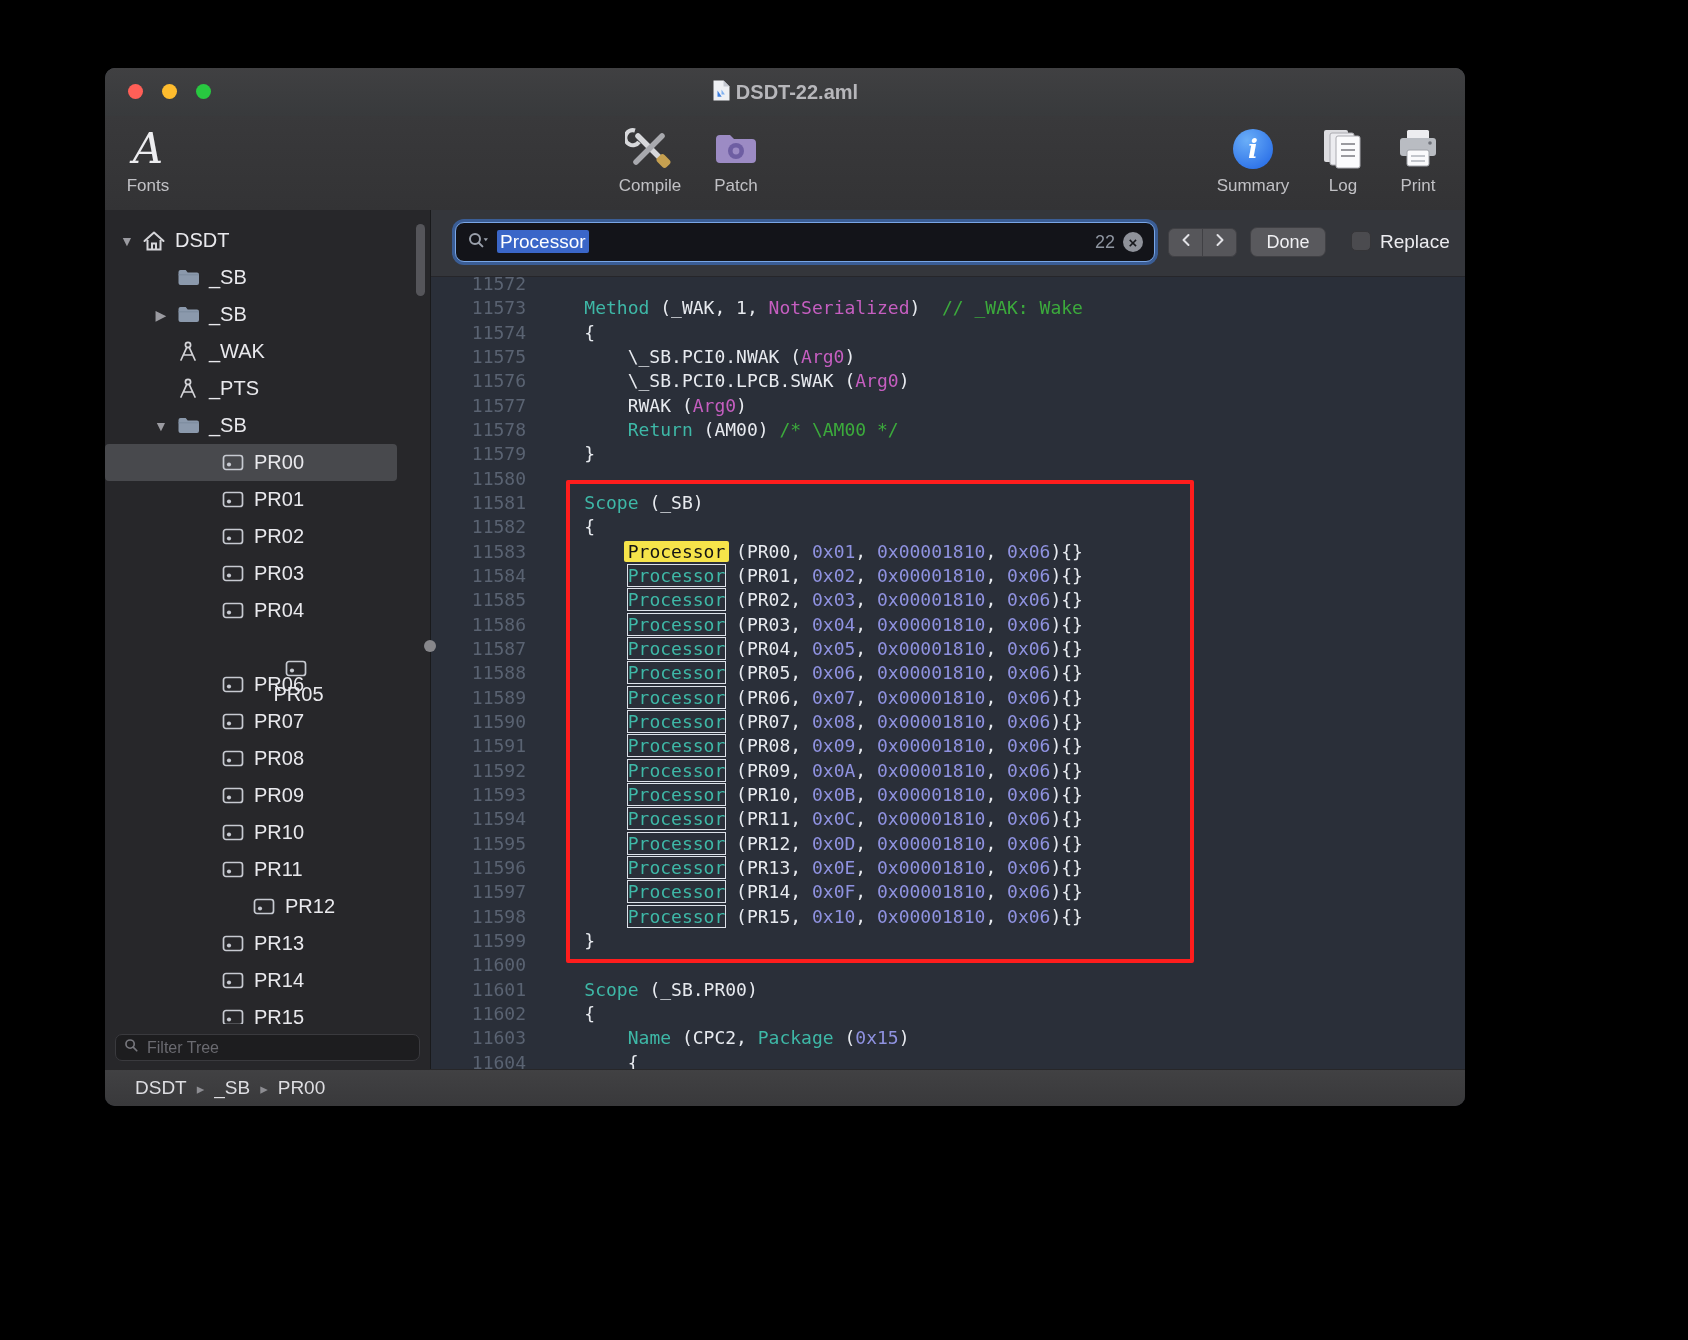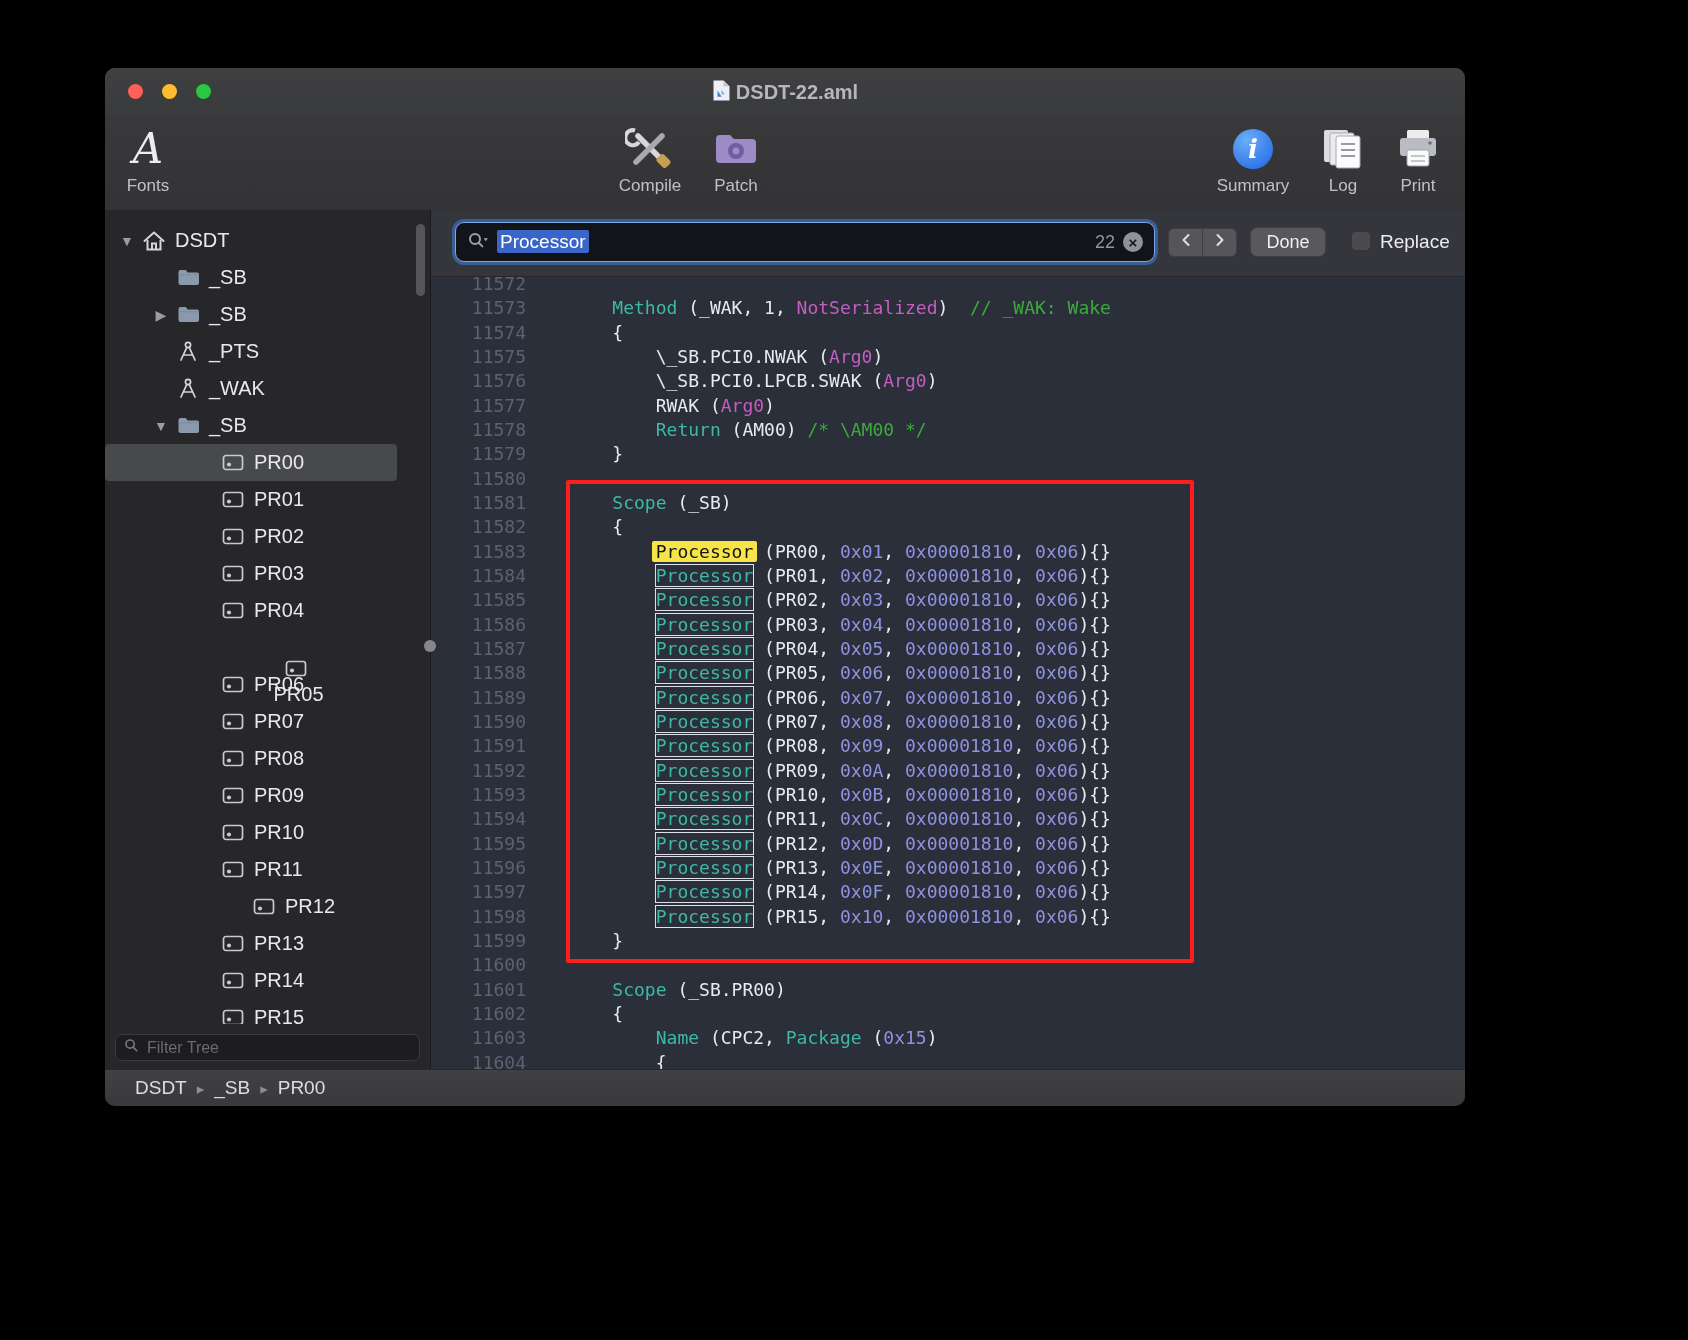--- a/index.html
+++ b/index.html
@@ -69,21 +69,21 @@
   .nav .navbtn:last-child{border-radius:0 6px 6px 0;margin-left:-1px;}
   .done{min-width:74px;height:28px;background:#59595d;border:1px solid #404044;border-radius:7px;color:#f0f0f3;
     font-size:18px;font-family:"Liberation Sans",sans-serif;display:flex;align-items:center;justify-content:center;}
   .replace{display:flex;align-items:flex-start;gap:9px;margin-left:12px;}
   .checkbox{width:20px;height:20px;background:#4b4b4f;border:1px solid #353538;border-radius:5px;box-sizing:border-box;}
   .replace-label{color:#ececf0;font-size:19px;}
 
   
   .code-area{position:absolute;top:62px;left:0;right:0;bottom:0;z-index:1;
     font-family:"DejaVu Sans Mono",monospace;font-size:18px;line-height:24.33px;}
-  .code-line{display:flex;height:24.33px;gap:28px;}
+  .code-line{display:flex;height:24.33px;}
   .gutter{flex:0 0 95px;text-align:right;color:#5a6372;}
   .codeln{white-space:pre;padding-left:15px;}
   .tok.p{color:#e7eaef;}
   .tok.k{color:var(--keyword);}
   .tok.a{color:var(--argument);}
   .tok.c{color:var(--comment);}
   .tok.n{color:var(--number);}
   .tok.m{color:var(--keyword);outline:1px solid #dde2ea;}
   .tok.mc{background:var(--match_highlight);color:#141414;padding:0 4px;margin:0 -4px;border-radius:2px;}
   .annotation{position:absolute;left:135px;top:270px;width:628px;height:483px;border:4px solid var(--annotation_red);
@@ -222,31 +222,31 @@
               <span class="lab">_SB</span>
             </div>
             <div class="row" style="padding-left: 44px;">
               <span class="disc"></span>
               <span class="t-icon">
                 <svg width="22" height="21" viewBox="0 0 22 21">
                   <circle cx="11" cy="4" r="2.6" fill="none" stroke="#d5d5d9" stroke-width="1.7"></circle>
                   <path d="M9.8 6.3 L4 19 M12.2 6.3 L18 19 M6.5 14 h9" fill="none" stroke="#d5d5d9" stroke-width="1.7" stroke-linecap="round"></path>
                 </svg>
               </span>
-              <span class="lab">_PTS</span>
+              <span class="lab">_WAK</span>
             </div>
             <div class="row" style="padding-left: 44px;">
               <span class="disc"></span>
               <span class="t-icon">
                 <svg width="22" height="21" viewBox="0 0 22 21">
                   <circle cx="11" cy="4" r="2.6" fill="none" stroke="#d5d5d9" stroke-width="1.7"></circle>
                   <path d="M9.8 6.3 L4 19 M12.2 6.3 L18 19 M6.5 14 h9" fill="none" stroke="#d5d5d9" stroke-width="1.7" stroke-linecap="round"></path>
                 </svg>
               </span>
-              <span class="lab">_WAK</span>
+              <span class="lab">_PTS</span>
             </div>
             <div class="row" style="padding-left: 44px;">
               <span class="disc">▼</span>
               <span class="t-icon">
                 <svg width="23" height="19" viewBox="0 0 23 19">
                   <path d="M1.5 4 q0-2 2-2 h5.2 l2 2.6 h9.3 q2 0 2 2 v8.4 q0 2-2 2 H3.5 q-2 0-2-2 Z" fill="#8b99ac"></path>
                   <path d="M1.5 6.8 h20.5" stroke="#7d8b9e" stroke-width="1"></path>
                 </svg>
               </span>
               <span class="lab">_SB</span>

